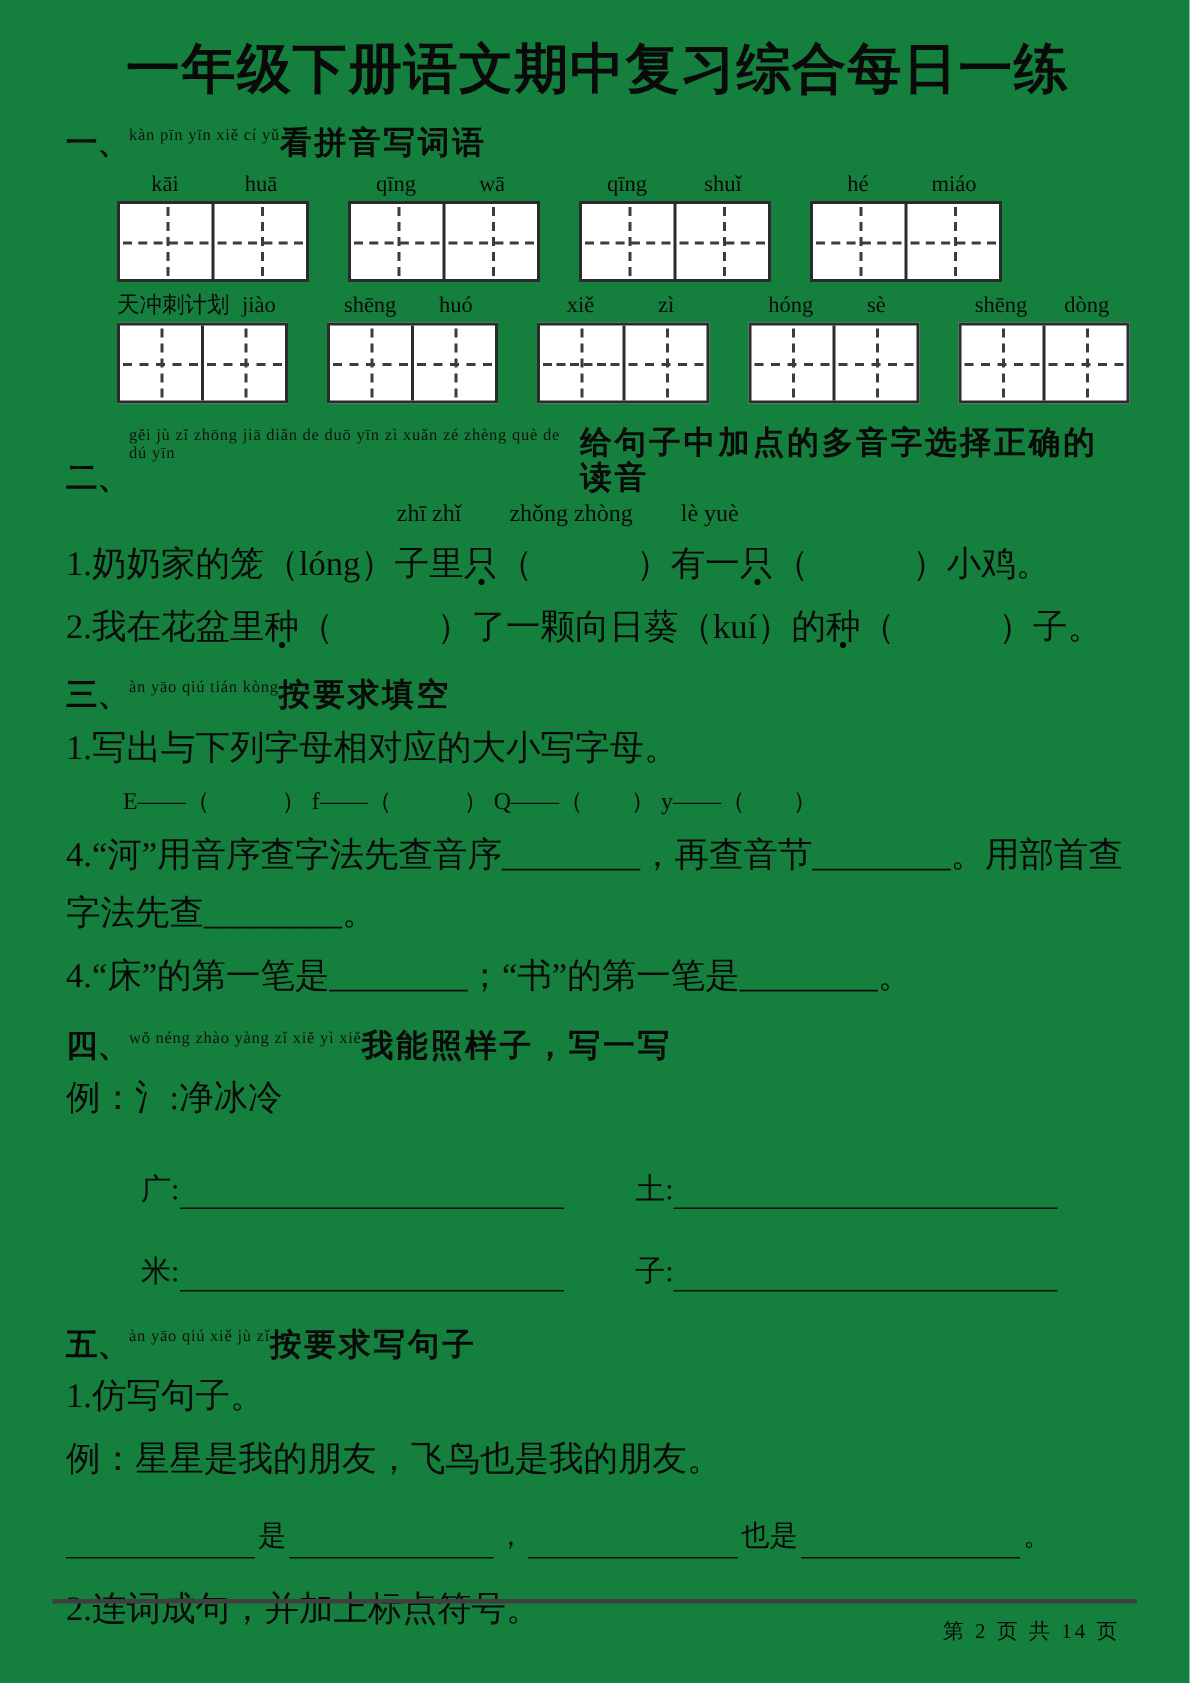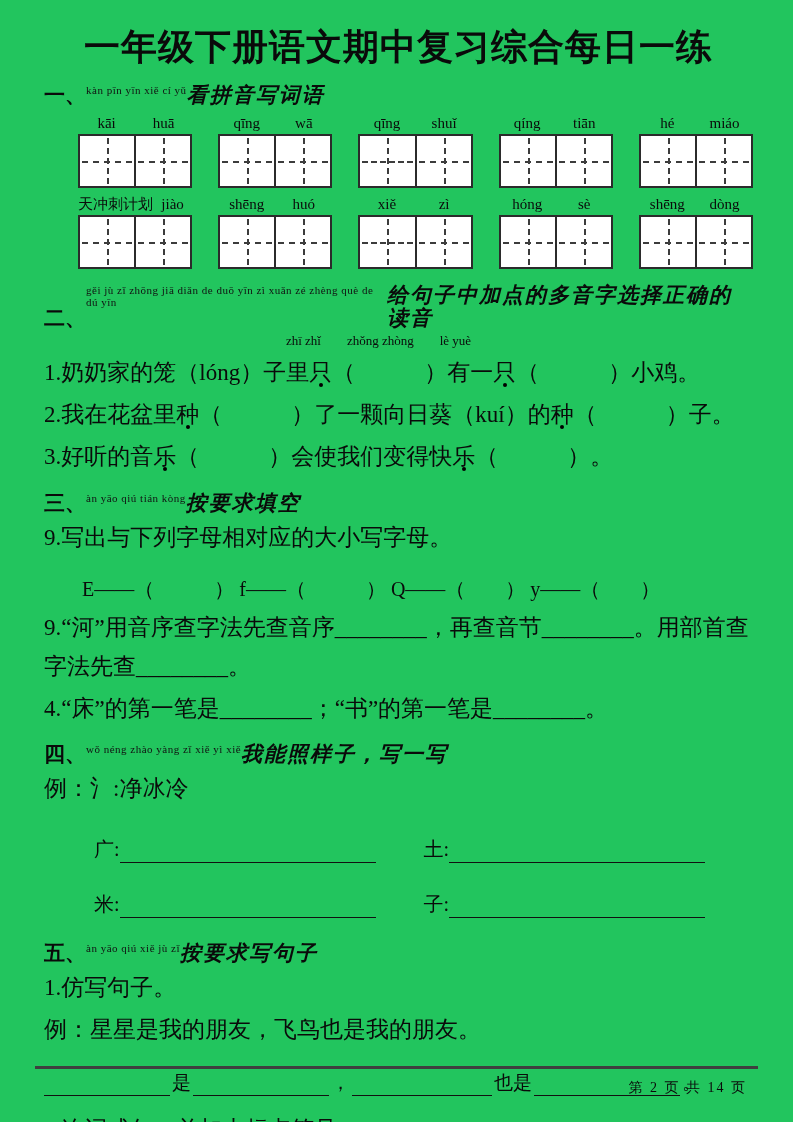--- a/index.html
+++ b/index.html
@@ -1,58 +1,58 @@
 <!DOCTYPE html>
 <html><head>
 <meta charset="utf-8">
 <style>
   * { box-sizing: border-box; }
   html,body { margin:0; padding:0; background:#e8e8e8; }
   .page {
-    width:793px; height:1122px; margin:0 auto; background:#22c55e;
+    width:793px; height:1122px; margin:0 auto; background:#15803d;
     position:relative; overflow:hidden; color:#0a0a0a;
     font-family:"Liberation Serif", serif;
   }
   .inner { padding:24px 40px 0 44px; }
 
   .title {
     text-align:center; font-family:"DejaVu Sans", sans-serif;
     font-weight:900; font-size:36px; line-height:1.25; letter-spacing:1px;
   }
   .subtitle {
     text-align:center; font-family:"DejaVu Sans", sans-serif;
     font-weight:bold; font-size:23px; margin-top:4px;
   }
 
   .sec { display:flex; align-items:flex-end; font-family:"DejaVu Sans", sans-serif; font-weight:bold; margin-top:15px; }
   .secnum { font-size:21px; line-height:1.1; }
   .secbody { display:inline-flex; flex-direction:row; }
   .secpin { font-family:"Liberation Serif", serif; font-weight:normal; font-size:11px; line-height:1.1; letter-spacing:0.5px; color:#111; }
-  .sectext { font-size:21px; line-height:1.1; letter-spacing:2px;font-style:italic; }
+  .sectext { font-size:21px; line-height:1.1; letter-spacing:2px; }
 
   .grid-row { display:flex; gap:26px; padding-left:34px; margin-top:6px; }
   .wgroup { width:128px; }
   .plabel { display:flex; font-size:15px; line-height:21px; }
   .syl { flex:1; text-align:center; white-space:nowrap; }
   .gridbox { display:flex; border:2px solid #2b2b2b; height:54px; background:#fff; }
   .gcell { flex:1; position:relative; }
   .gcell + .gcell { border-left:2px solid #2b2b2b; }
   .gcell::before { content:''; position:absolute; left:50%; top:2px; bottom:2px; border-left:2px dashed #3c3c3c; }
   .gcell::after  { content:''; position:absolute; top:50%; left:2px; right:2px; border-top:2px dashed #3c3c3c; }
 
   .bodyline { font-size:23px; line-height:1.7; margin:3px 0; }
-  .options  { text-align:center; font-size:13px; margin-top:2px; padding-right:40px; }
+  .options  { text-align:center; font-size:16px; margin-top:2px; padding-right:40px; }
 
   .dot-under { position:relative; }
   .dot-under::after {
     content:''; position:absolute; left:50%; bottom:-2px;
     width:4px; height:4px; margin-left:-2px; border-radius:50%; background:#000;
   }
 
-  .letters-line { font-size:20px; padding-left:38px; margin:16px 0 2px; line-height:1.6; }
+  .letters-line { font-size:16px; padding-left:38px; margin:4px 0 2px; line-height:1.6; }
 
   .pair-row { display:flex; padding-left:50px; margin-top:28px; font-size:20px; }
   .pair { display:flex; width:296px; margin-right:48px; align-items:flex-end; }
   .blank { flex:1; border-bottom:1.7px solid #111; height:1.15em; }
 
   .fill-line { display:flex; align-items:flex-end; font-size:19px; margin-top:20px; line-height:1.4; }
   .fb { border-bottom:1.7px solid #111; height:1.1em; display:inline-block; }
   .fb1 { width:126px; } .fb2 { width:136px; } .fb3 { width:140px; } .fb4 { width:146px; }
   .fill-line .tx { padding:0 2px; white-space:nowrap; }
 
@@ -101,30 +101,20 @@
             <span class="syl">qīng</span>
             <span class="syl">shuǐ</span>
           </div>
         <div class="gridbox">
             <div class="gcell"></div>
             <div class="gcell"></div>
           </div>
       </div>
       <div class="wgroup">
         <div class="plabel">
-            <span class="syl">qíng</span>
-            <span class="syl">tiān</span>
-          </div>
-        <div class="gridbox">
-            <div class="gcell"></div>
-            <div class="gcell"></div>
-          </div>
-      </div>
-      <div class="wgroup">
-        <div class="plabel">
             <span class="syl">hé</span>
             <span class="syl">miáo</span>
           </div>
         <div class="gridbox">
             <div class="gcell"></div>
             <div class="gcell"></div>
           </div>
       </div>
     </div>
 
@@ -188,33 +178,32 @@
         <span class="sectext">给句子中加点的多音字选择正确的读音</span>
       </span>
     </div>
 
     <div class="options">zhī  zhǐ　　zhǒng  zhòng　　lè  yuè</div>
 
     <p class="bodyline"><span>1.奶奶家的笼（lóng）子里</span><span class="dot-under">只</span><span>（　　　）有一</span><span class="dot-under">只</span><span>（　　　）小鸡。</span></p>
 
     <p class="bodyline"><span>2.我在花盆里</span><span class="dot-under">种</span><span>（　　　）了一颗向日葵（kuí）的</span><span class="dot-under">种</span><span>（　　　）子。</span></p>
 
-    <p class="bodyline"><span>3.好听的音</span><span class="dot-under">乐</span><span>（　　　）会使我们变得快</span><span class="dot-under">乐</span><span>（　　　）。</span></p>
 
     <div class="sec">
       <span class="secnum">三、</span>
       <span class="secbody">
         <span class="secpin">àn  yāo  qiú  tián kòng</span>
         <span class="sectext">按要求填空</span>
       </span>
     </div>
 
-    <p class="bodyline">9.写出与下列字母相对应的大小写字母。</p>
+    <p class="bodyline">1.写出与下列字母相对应的大小写字母。</p>
     <div class="letters-line">E——（　　　）  f——（　　　）  Q——（　　）  y——（　　）</div>
-    <p class="bodyline">9.“河”用音序查字法先查音序________，再查音节________。用部首查字法先查________。</p>
+    <p class="bodyline">4.“河”用音序查字法先查音序________，再查音节________。用部首查字法先查________。</p>
     <p class="bodyline">4.“床”的第一笔是________；“书”的第一笔是________。</p>
 
     <div class="sec">
       <span class="secnum">四、</span>
       <span class="secbody">
         <span class="secpin">wǒ néng zhào yàng  zǐ     xiě  yì  xiě</span>
         <span class="sectext">我能照样子，写一写</span>
       </span>
     </div>
 

